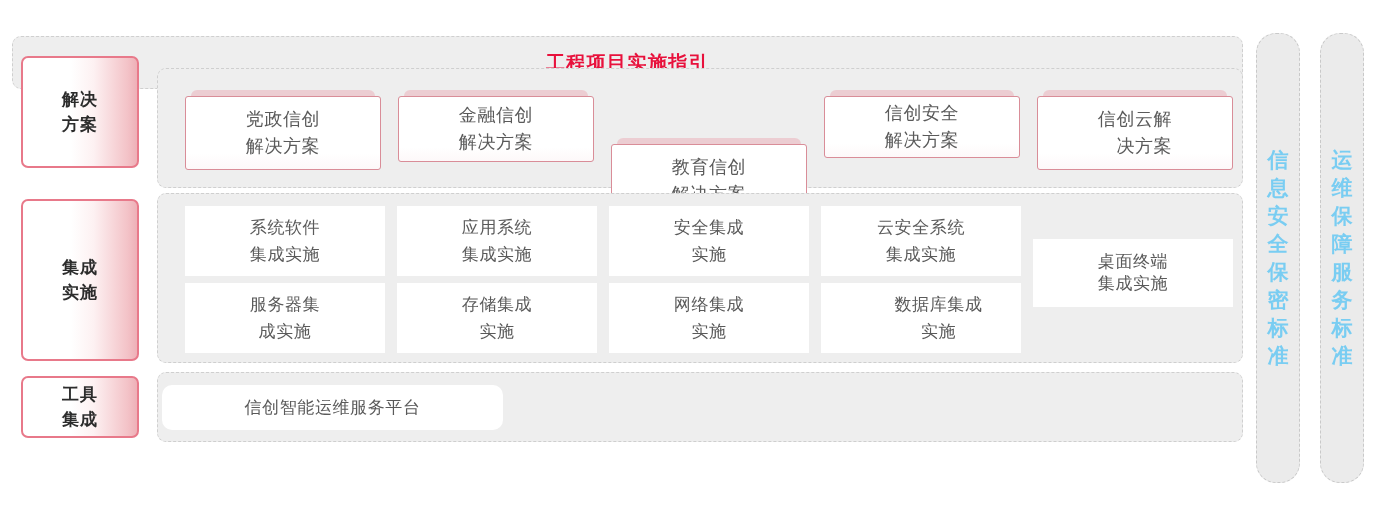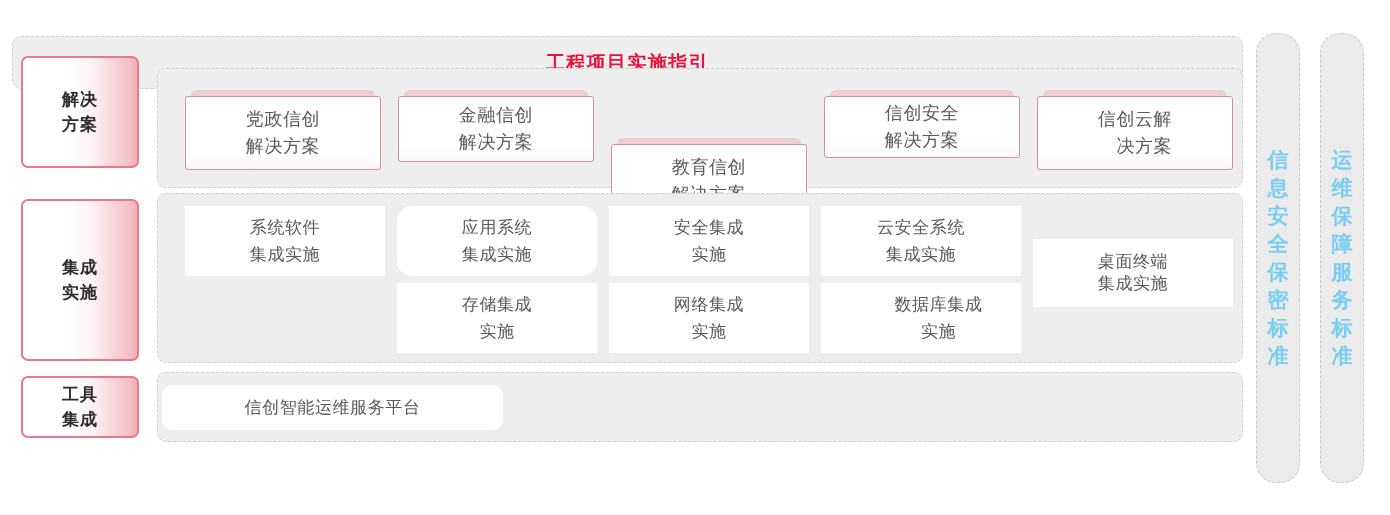--- a/index.html
+++ b/index.html
@@ -204,30 +204,33 @@
 
   <div class="row">
     <div class="cat-tab" style="top:199px;height:162px;">
       <span class="cat-label">集成<br>实施</span>
     </div>
     <div class="content-band" style="top:193px;height:170px;">
 
       <div class="wcard" style="left:27px;top:12px;width:200px;height:70px;">
         <span class="lbl">系统软件<br>集成实施</span>
       </div>
-      <div class="wcard" style="left:239px;top:12px;width:200px;height:70px;border-radius:15px;">
+      <div class="wcard" style="left:239px;top:12px;width:200px;height:70px;">
         <span class="lbl">应用系统<br>集成实施</span>
       </div>
       <div class="wcard" style="left:451px;top:12px;width:200px;height:70px;">
         <span class="lbl">安全集成<br>实施</span>
       </div>
       <div class="wcard" style="left:663px;top:12px;width:200px;height:70px;">
         <span class="lbl">云安全系统<br>集成实施</span>
       </div>
 
+      <div class="wcard" style="left:27px;top:89px;width:200px;height:70px;">
+        <span class="lbl">服务器集<br>成实施</span>
+      </div>
       <div class="wcard" style="left:239px;top:89px;width:200px;height:70px;">
         <span class="lbl">存储集成<br>实施</span>
       </div>
       <div class="wcard" style="left:451px;top:89px;width:200px;height:70px;justify-content:center;">
         <span class="lbl">网络集成<br>实施</span>
       </div>
       <div class="wcard" style="left:663px;top:89px;width:200px;height:70px;padding-left:35px;">
         <span class="lbl">数据库集成<br>实施</span>
       </div>
 

